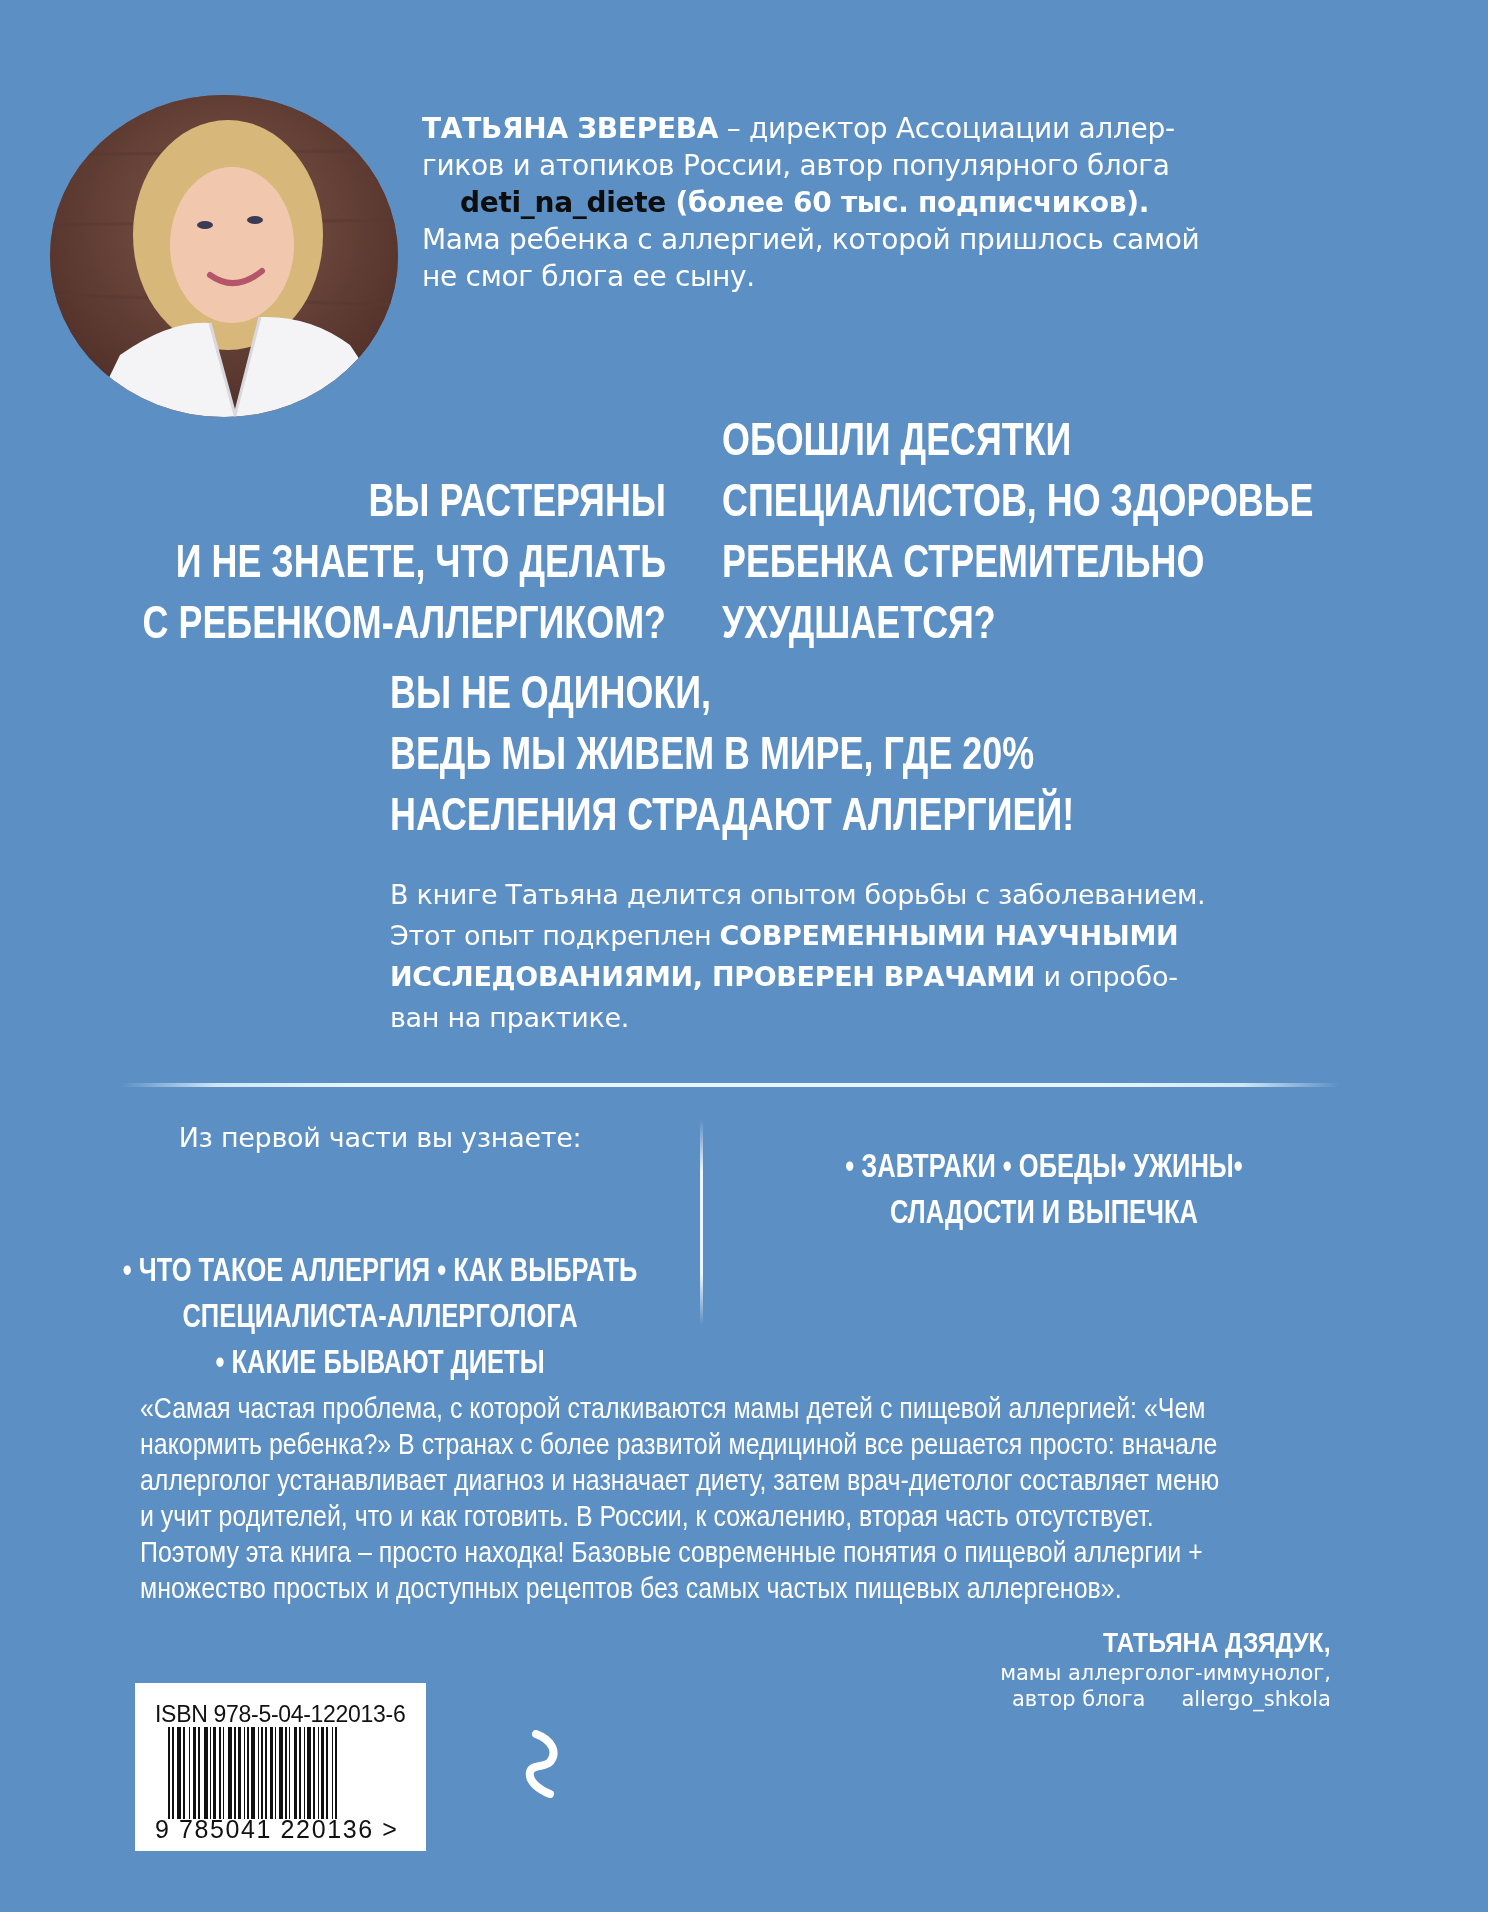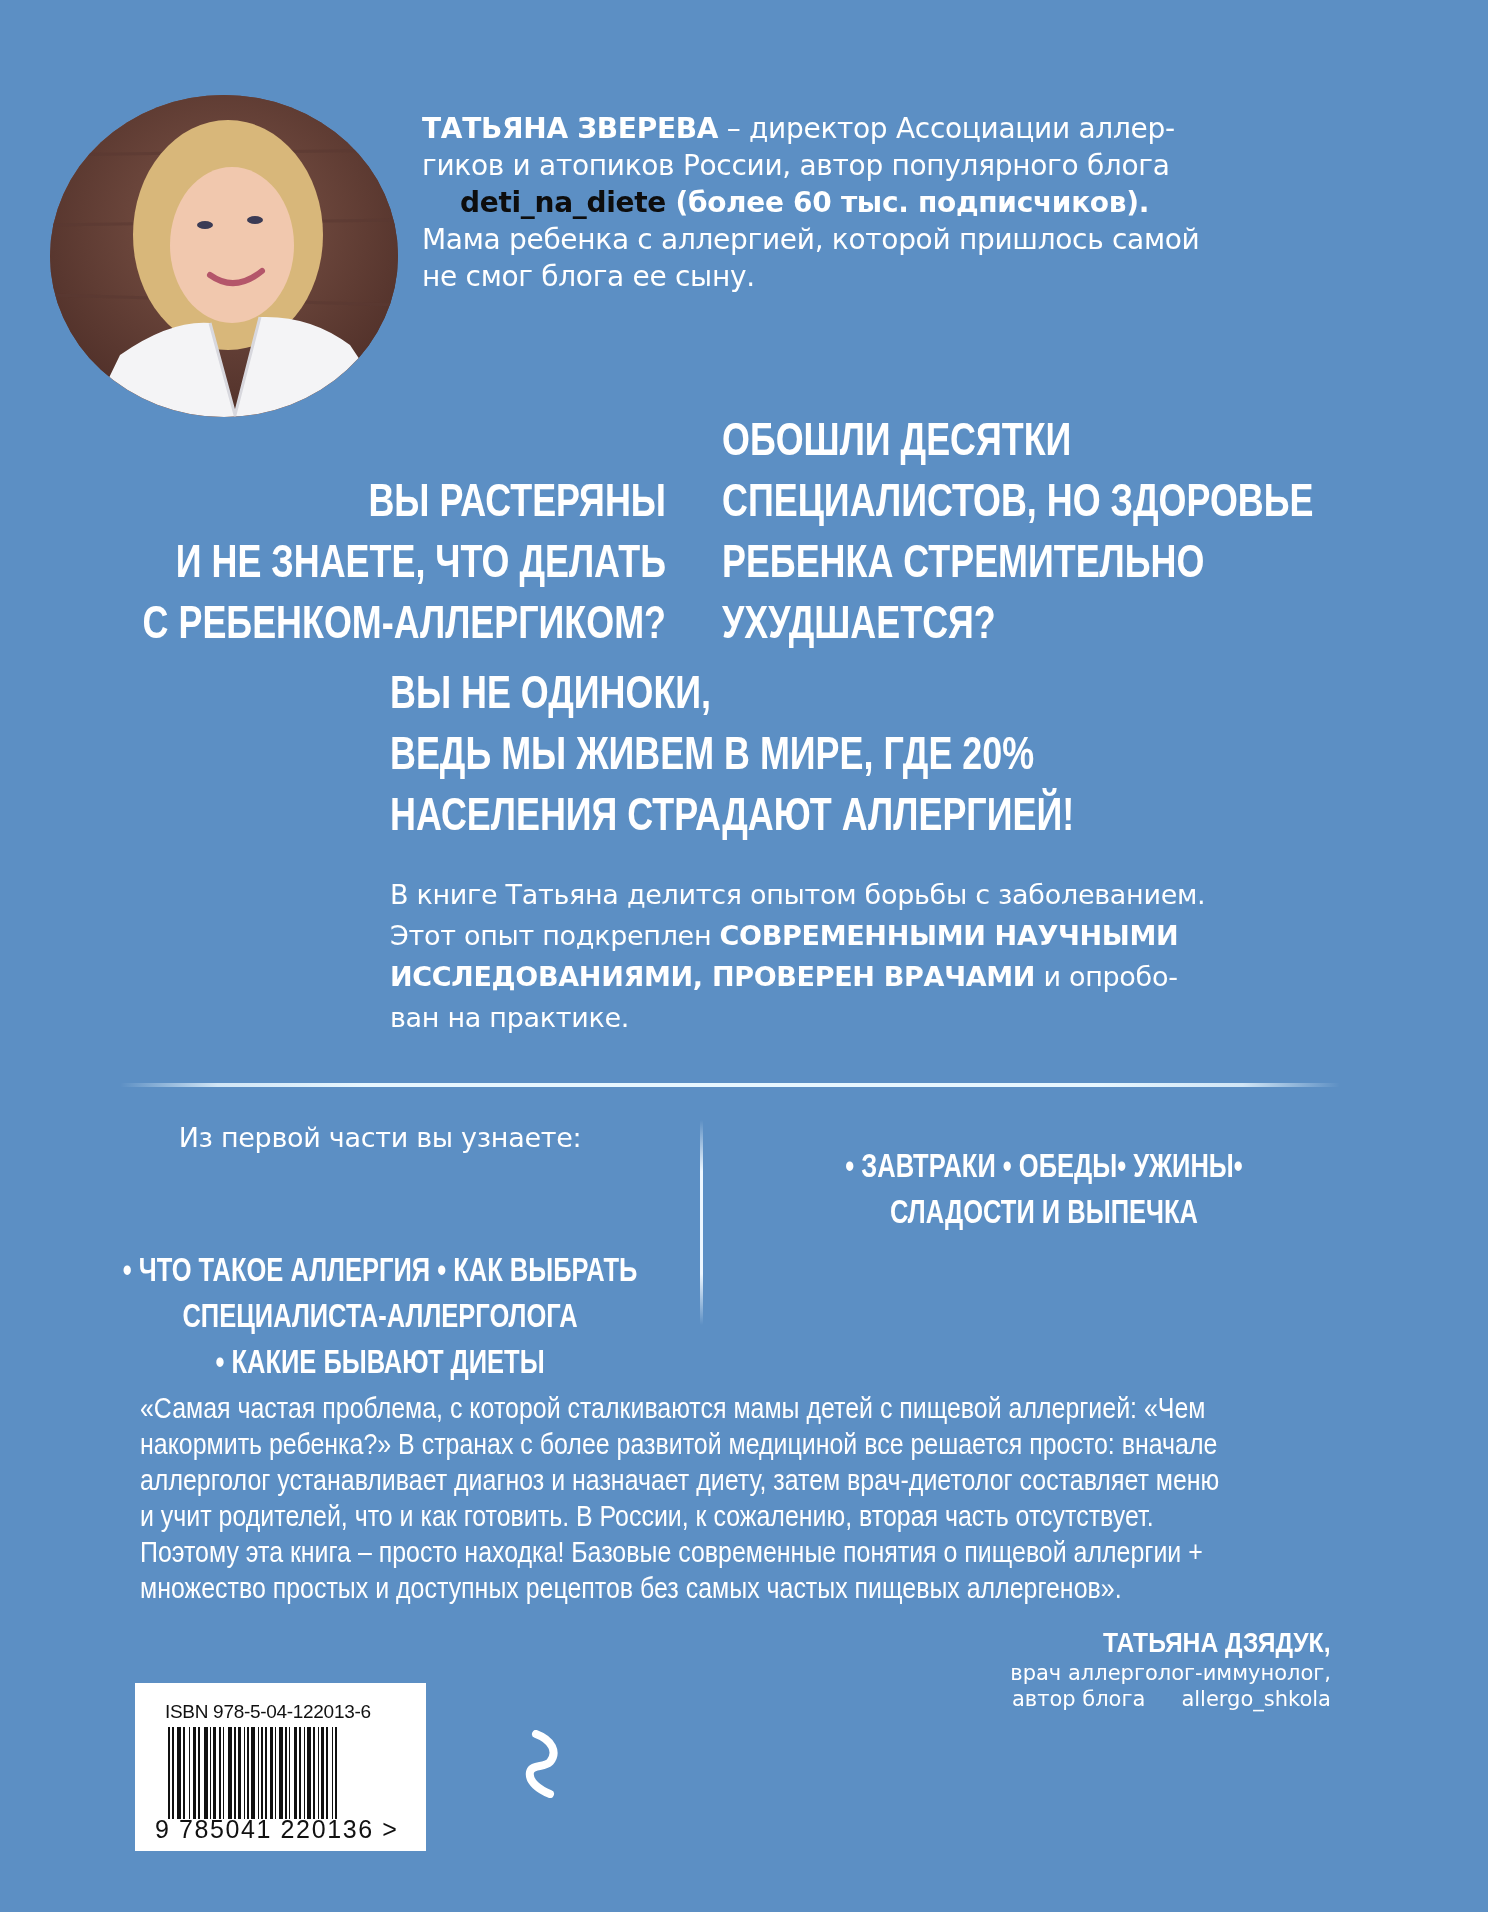--- a/index.html
+++ b/index.html
@@ -115,23 +115,23 @@
     }
     .quote-role .gap { display: inline-block; width: 36px; }
 
     
     .barcode {
       left: 135px; top: 1683px; width: 291px; height: 168px;
       background: #ffffff;
       color: #111111;
     }
     .barcode .isbn {
-      position: absolute; left: 30px; top: 18px;
-      font-family: "Liberation Sans", sans-serif;
-      font-size: 19px; letter-spacing: -0.3px;
+      position: absolute; left: 20px; top: 18px;
+      font-family: "Liberation Sans", sans-serif;
+      font-size: 23px; letter-spacing: -0.3px;
     }
     .barcode .bars {
       position: absolute; left: 33px; top: 44px; width: 240px; height: 92px;
       display: flex; align-items: stretch;
     }
     .barcode .bars span { display: block; background: #111; }
     .barcode .digits {
       position: absolute; left: 20px; top: 132px;
       font-family: "Liberation Sans", sans-serif;
       font-size: 25px; letter-spacing: 1.6px;
@@ -230,21 +230,21 @@
 <div class="abs quote">
   <div>«Самая частая проблема, с которой сталкиваются мамы детей с пищевой аллергией: «Чем</div>
   <div>накормить ребенка?» В странах с более развитой медициной все решается просто: вначале</div>
   <div>аллерголог устанавливает диагноз и назначает диету, затем врач-диетолог составляет меню</div>
   <div>и учит родителей, что и как готовить. В России, к сожалению, вторая часть отсутствует.</div>
   <div>Поэтому эта книга – просто находка! Базовые современные понятия о пищевой аллергии +</div>
   <div>множество простых и доступных рецептов без самых частых пищевых аллергенов».</div>
 </div>
 <div class="abs quote-author">ТАТЬЯНА ДЗЯДУК,</div>
 <div class="abs quote-role">
-  <div>врач аллерголог-иммунолог,</div>
+  <div>мамы аллерголог-иммунолог,</div>
   <div><span>автор блога</span><span class="gap"></span><span>allergo_shkola</span></div>
 </div>
 
 <div class="abs barcode">
   <div class="isbn">ISBN 978-5-04-122013-6</div>
   <div class="bars">
     <span style="width:2px;margin-right:2px;height:100%"></span>
     <span style="width:2px;margin-right:3px"></span>
     <span style="width:4px;margin-right:2px"></span>
     <span style="width:2px;margin-right:4px"></span>

